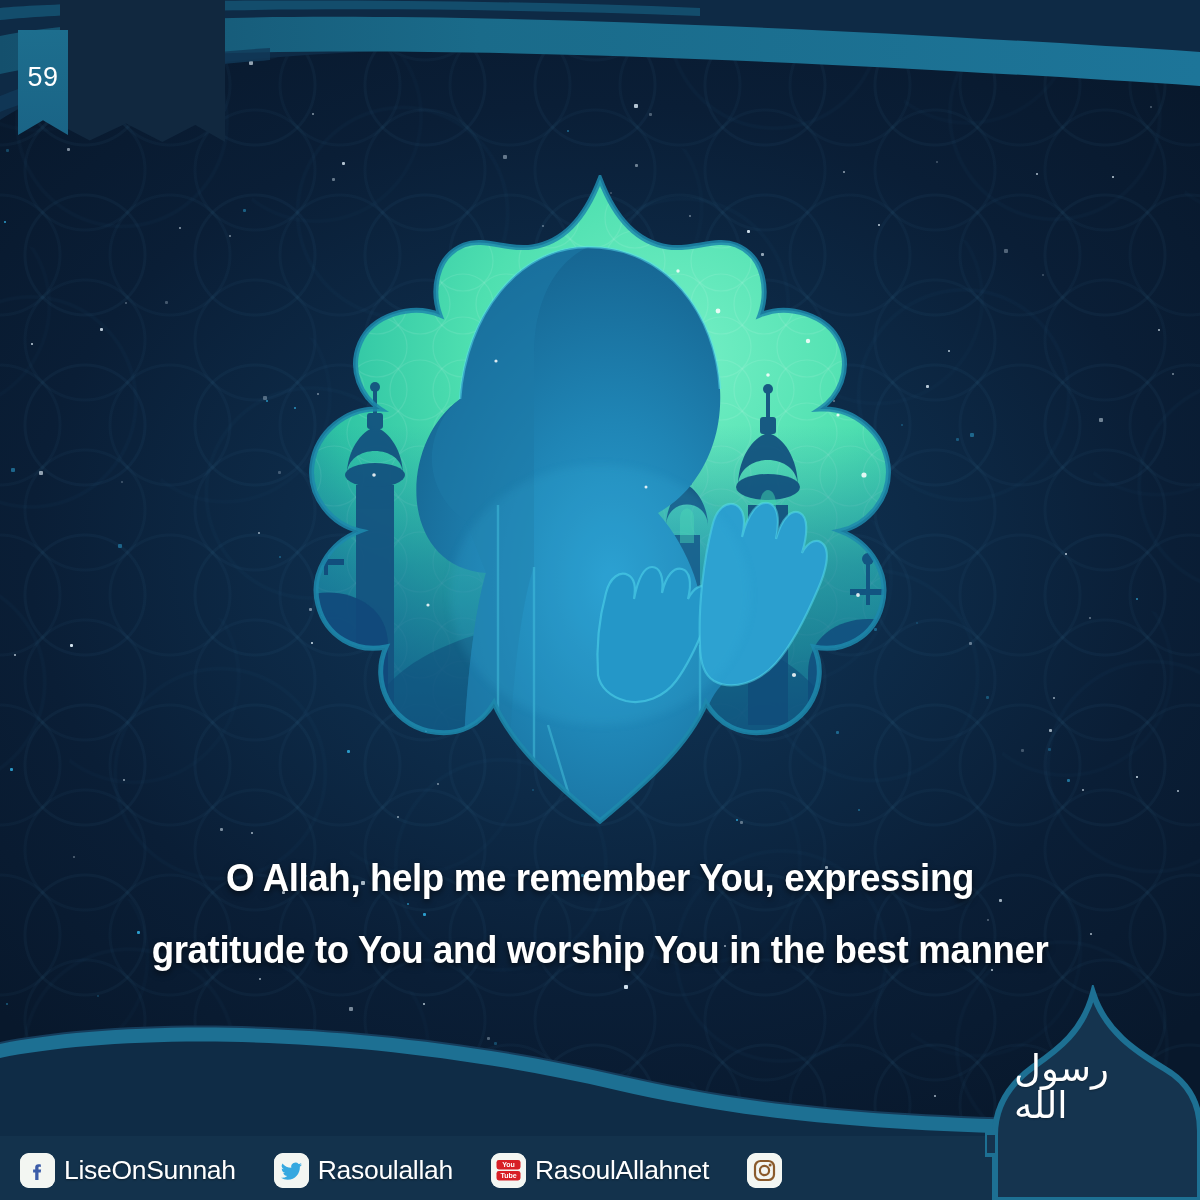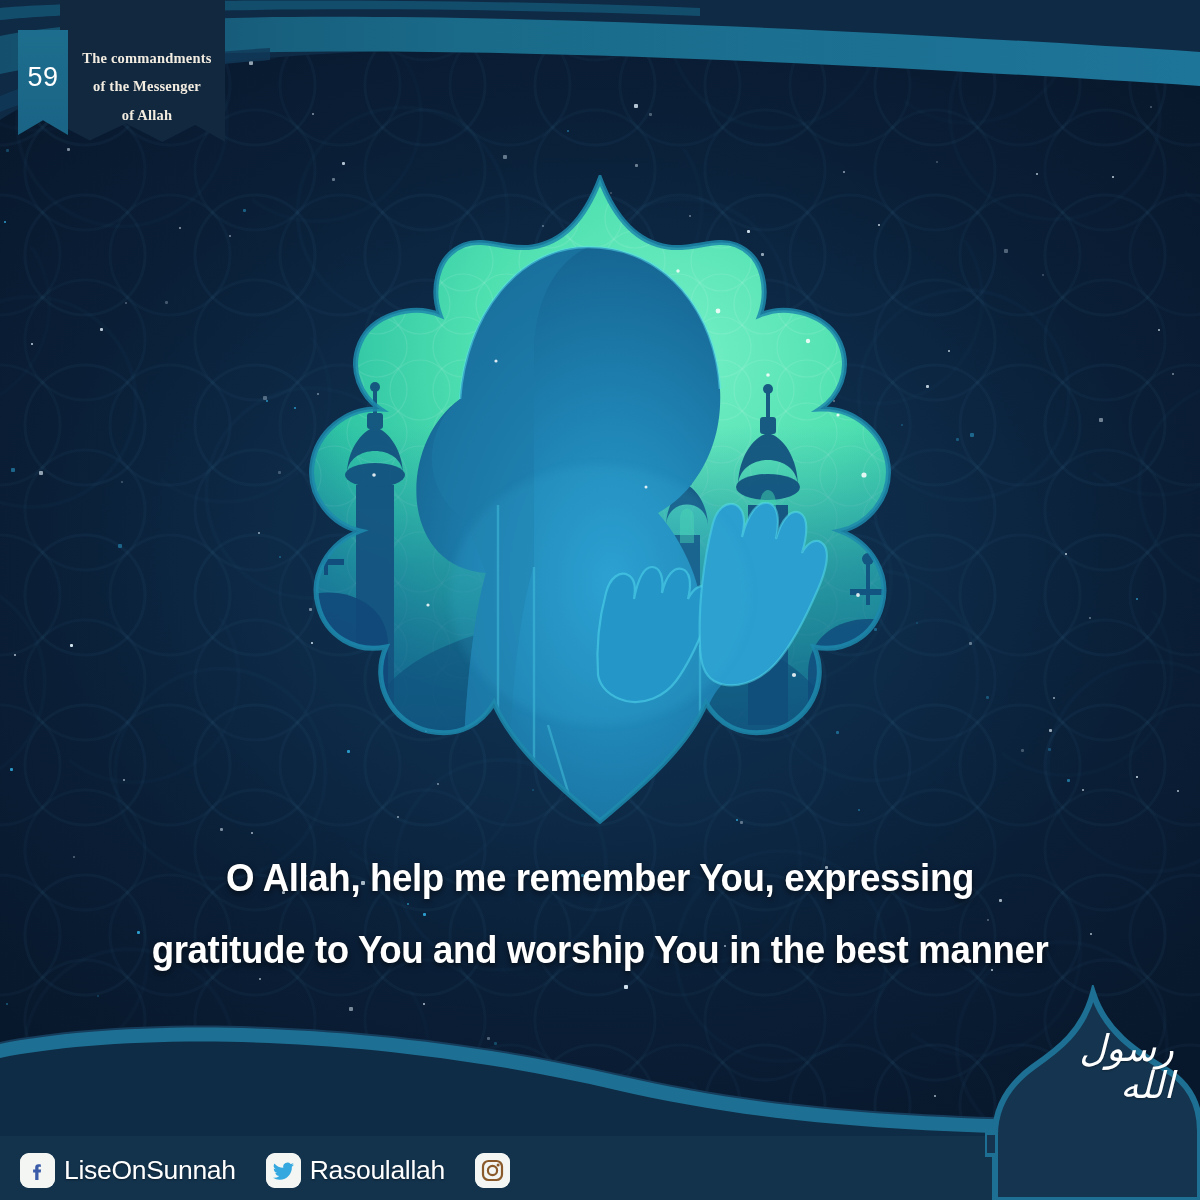--- a/index.html
+++ b/index.html
@@ -99,50 +99,49 @@
     color:#fdfdfd;font-size:31px;font-weight:400;
     font-family:"Liberation Sans", sans-serif;
     letter-spacing:-.2px;
     z-index:9;
     text-shadow:0 1px 3px rgba(0,0,0,.45);
   }
 
   .social-bar{
     position:absolute;left:0;bottom:0;width:1005px;height:60px;
     display:flex;align-items:center;
-    padding-left:20px;gap:0;
+    padding-left:20px;gap:8px;
     z-index:9;
   }
   .social{display:flex;align-items:center;margin-right:30px;}
   .social .sicon{
     width:35px;height:35px;border-radius:9px;
     background:#f3f6f2;
     display:flex;align-items:center;justify-content:center;
     margin-right:9px;flex:0 0 auto;
     overflow:hidden;
   }
   .social .shandle{
     color:#ffffff;font-size:26.5px;font-weight:400;
     font-family:"Liberation Sans", sans-serif;
     letter-spacing:-.3px;white-space:nowrap;
     text-shadow:0 1px 2px rgba(0,0,0,.4);
   }
 
   
   .seal{position:absolute;right:0;bottom:0;width:215px;height:215px;z-index:8;}
   .seal-text{
-    position:absolute;right:26px;bottom:96px;
-    width:160px;text-align:right;
+    position:absolute;right:26px;bottom:76px;
+    width:160px;text-align:left;
     color:#ffffff;
     font-family:"DejaVu Sans", sans-serif;
     font-size:37px;line-height:1;
     direction:rtl;
     z-index:10;
     text-shadow:0 1px 2px rgba(0,0,0,.3);
-    font-style:italic;
   }
 </style>
 </head>
 <body>
 
 <div class="poster">
 
   <div class="bg-pattern"></div>
   <div class="bg-pattern2"></div>
   <div class="stars" id="stars">
@@ -309,25 +308,20 @@
     <path d="M0,0 L1200,0 L1200,72 C800,38 420,36 150,70 C80,80 30,100 0,120 Z" fill="#0e2a45"></path>
     <path d="M0,36 C120,10 500,6 1200,52 L1200,86 C500,40 130,44 0,74 Z" fill="url(#ribGrad)"></path>
     <path d="M0,8 C90,0 400,-4 700,8 L700,16 C400,4 90,10 0,20 Z" fill="#16597a" opacity=".75"></path>
     <path d="M0,96 C60,72 120,58 270,48 L270,60 C140,70 70,86 0,112 Z" fill="#123a59" opacity=".8"></path>
   </svg>
 
   <div class="plaque"></div>
   <div class="num-ribbon">
     <span>59</span>
   </div>
-  <div class="plaque-title">
-    <div>The commandments</div>
-    <div>of the Messenger</div>
-    <div>of Allah</div>
-  </div>
 
   <div class="illu-wrap">
     <svg viewBox="0 0 704 650" width="704" height="650">
       <defs>
 
         <clipPath id="frameClip">
           <path d="M352,4
             C368,46 392,68 420,72
             C444,76 468,62 488,70
             C518,82 520,118 512,140
@@ -586,20 +580,32 @@
     <div class="social">
       <span class="sicon">
         <svg width="35" height="35" viewBox="0 0 35 35">
           <rect width="35" height="35" rx="9" fill="#f3f6f2"></rect>
           <path d="M28 11.6c-.8.35-1.6.58-2.5.69.9-.54 1.6-1.39 1.9-2.41-.84.5-1.77.86-2.76 1.06a4.3 4.3 0 0 0-7.33 3.93A12.25 12.25 0 0 1 8.4 10.4a4.3 4.3 0 0 0 1.33 5.74 4.25 4.25 0 0 1-1.95-.54v.05a4.31 4.31 0 0 0 3.45 4.22 4.3 4.3 0 0 1-1.94.07 4.32 4.32 0 0 0 4.02 2.99A8.65 8.65 0 0 1 7 24.72a12.2 12.2 0 0 0 6.6 1.94c7.93 0 12.26-6.57 12.26-12.26l-.01-.56A8.7 8.7 0 0 0 28 11.6z" fill="#36a8e0"></path>
         </svg>
       </span>
       <span class="shandle">Rasoulallah</span>
     </div>
 
+    <div class="social">
+      <span class="sicon">
+        <svg width="35" height="35" viewBox="0 0 35 35">
+          <rect width="35" height="35" rx="9" fill="#f3f6f2"></rect>
+          <rect x="5.5" y="7" width="24" height="9.4" rx="2.4" fill="#d81f26"></rect>
+          <text x="17.5" y="14.2" font-family="Liberation Sans, sans-serif" font-size="7" font-weight="bold" fill="#fff" text-anchor="middle">You</text>
+          <rect x="5.5" y="18" width="24" height="9.4" rx="2.4" fill="#d81f26"></rect>
+          <text x="17.5" y="25.2" font-family="Liberation Sans, sans-serif" font-size="7" font-weight="bold" fill="#fff" text-anchor="middle">Tube</text>
+        </svg>
+      </span>
+      <span class="shandle">RasoulAllahnet</span>
+    </div>
 
     <div class="social">
       <span class="sicon">
         <svg width="35" height="35" viewBox="0 0 35 35">
           <rect width="35" height="35" rx="9" fill="#f3f6f2"></rect>
           <rect x="8" y="8" width="19" height="19" rx="5.6" fill="none" stroke="#8a5a2b" stroke-width="2.2"></rect>
           <circle cx="17.5" cy="17.5" r="4.6" fill="none" stroke="#8a5a2b" stroke-width="2.2"></circle>
           <circle cx="23.1" cy="11.9" r="1.5" fill="#8a5a2b"></circle>
         </svg>
       </span>

